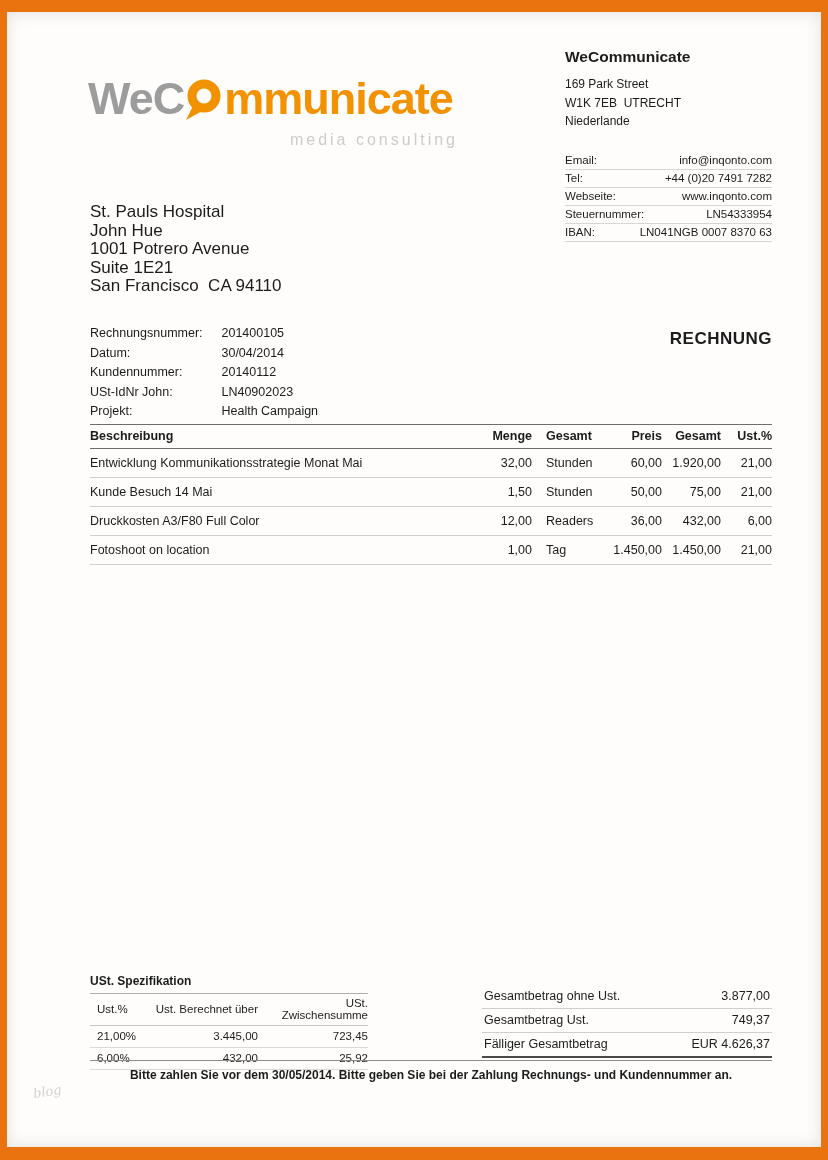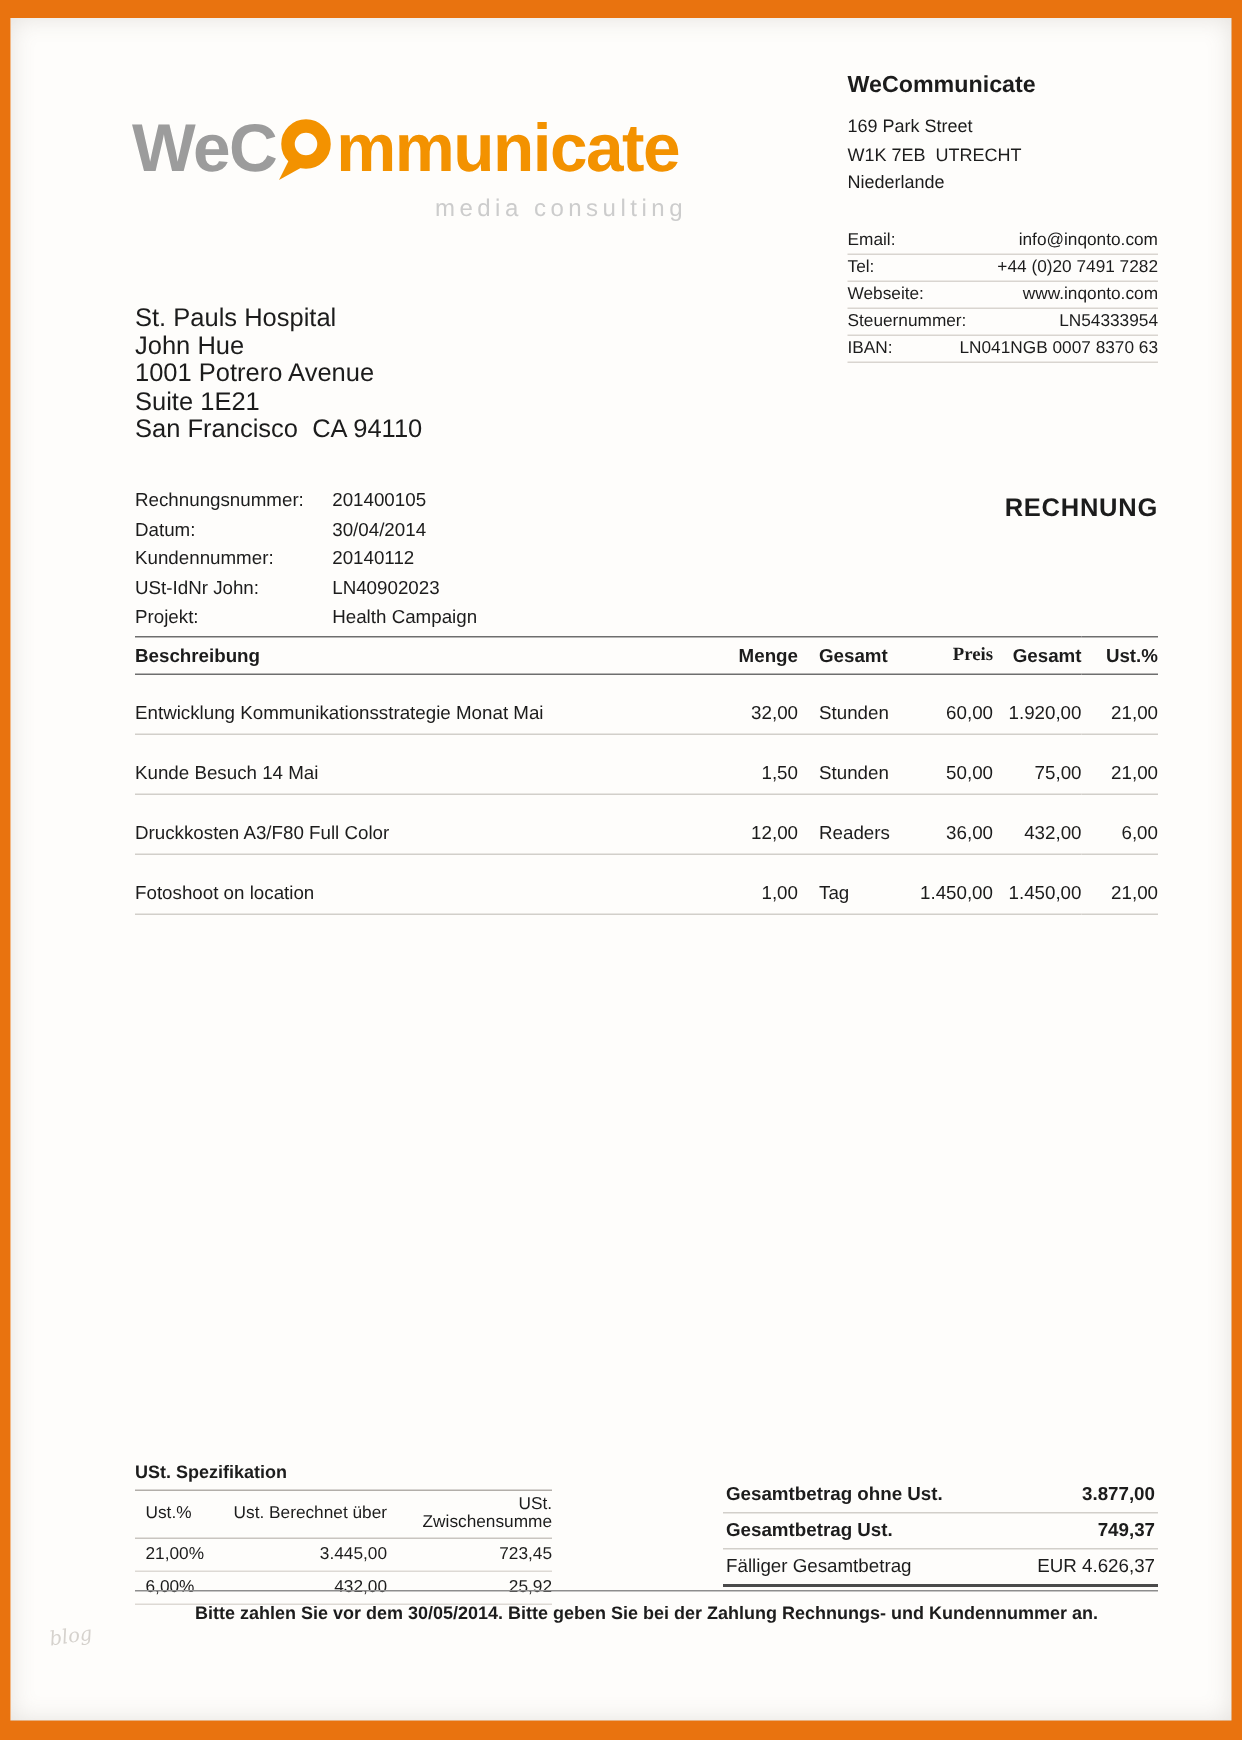--- a/index.html
+++ b/index.html
@@ -65,27 +65,27 @@
   table.items{
     position:absolute;left:83px;top:412px;width:682px;
     border-collapse:collapse;table-layout:fixed;
   }
   table.items th{
     font-size:12.5px;font-weight:bold;text-align:right;
     border-top:1px solid var(--line-dark);border-bottom:1px solid var(--line-dark);
     padding:4px 0 5px;
   }
   table.items td{
-    font-size:12.5px;text-align:right;padding:18px 0 7px;
+    font-size:12.5px;text-align:right;padding:7px 0 7px;
     border-bottom:1px solid var(--line-light);
   }
   table.items .c-desc{text-align:left;}
   table.items .c-unit{text-align:left;padding-left:14px;}
   .w-desc{width:384px;} .w-menge{width:58px;} .w-unit{width:60px;}
-  .w-preis{width:70px;font-family:Liberation Serif, serif;} .w-gesamt{width:59px;} .w-ust{width:51px;}
+  .w-preis{width:70px;} .w-gesamt{width:59px;} .w-ust{width:51px;}
 
   
   .vat{position:absolute;left:83px;top:962px;width:278px;}
   .vat-title{font-size:12px;font-weight:bold;margin-bottom:5px;}
   table.vat-table{width:100%;border-collapse:collapse;table-layout:fixed;}
   table.vat-table th{
     font-size:11.5px;font-weight:normal;text-align:right;
     border-top:1px solid #b2aea9;border-bottom:1px solid #c9c5c0;
     padding:3px 0 4px;
   }
@@ -93,21 +93,21 @@
     font-size:11.5px;text-align:right;padding:4px 0 5px;
     border-bottom:1px solid #ddd9d4;
   }
   table.vat-table .v-left{text-align:left;padding-left:7px;}
   .vw-1{width:62px;} .vw-2{width:106px;} .vw-3{width:110px;}
 
   
   .totals{position:absolute;left:475px;top:973px;width:290px;font-size:12.5px;}
   .t-row{
     display:flex;justify-content:space-between;align-items:baseline;
-    padding:4px 2px 5px;border-bottom:1px solid var(--line-light);font-weight:bold;
+    padding:4px 2px 5px;border-bottom:1px solid var(--line-light);
   }
   .t-final{
     font-weight:normal;border-top:none;
     border-bottom:2px solid #4a4a4a;
   }
 
   
   .footer-rule{position:absolute;left:83px;width:682px;top:1048px;border-top:1px solid #8d8d8d;}
   .footer-note{
     position:absolute;left:83px;width:682px;top:1056px;text-align:center;

